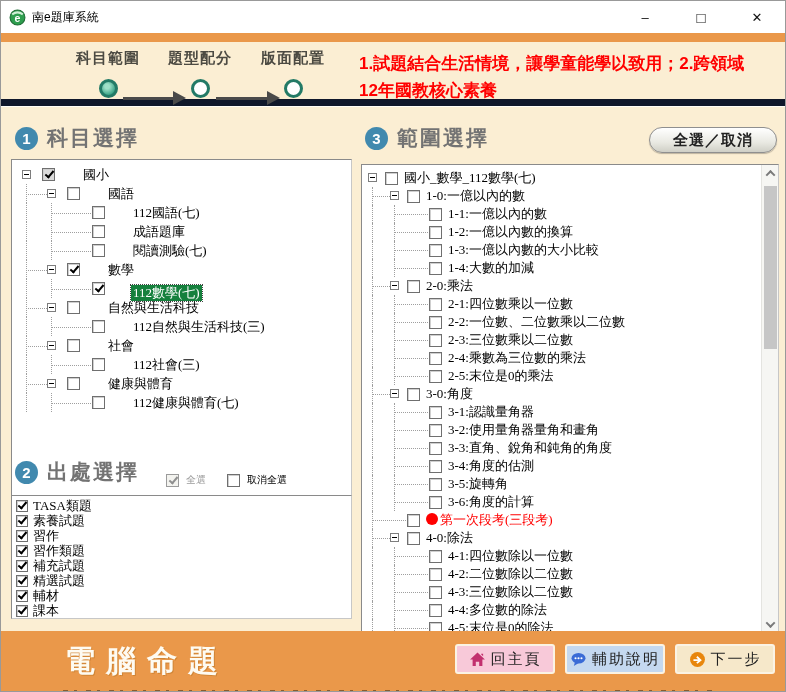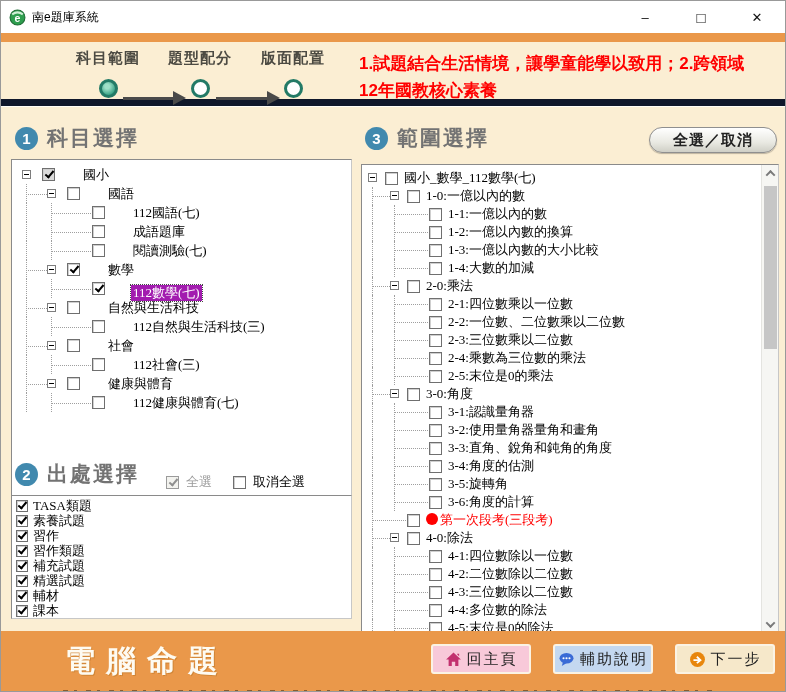--- a/index.html
+++ b/index.html
@@ -74,29 +74,29 @@
                    border-top:1px solid #000; }
   .cb { display:inline-block; flex:none; width:13px; height:13px; background:#fff;
         border:1px solid #6f6f6f; position:relative; box-shadow:inset 1px 1px 0 #cfcfcf; }
   .cb.checked::after, .cb.tri::after { content:""; position:absolute; left:2px; top:2px;
         width:7px; height:3px; border-left:2px solid #000; border-bottom:2px solid #000;
         transform:rotate(-50deg); }
   .cb.tri { background:#dbdbdb; }
   .cb.disabled { border-color:#9b9b9b; background:#f3f3ef; box-shadow:none; }
   .cb.disabled::after { border-color:#8f8f8f; }
   .tlbl { margin-left:var(--lblgap); white-space:nowrap; padding:0 2px; line-height:16px; }
-  .tlbl.sel { background:#a21caf; color:#fff; outline:1px dotted #444;margin-top:8px; }
+  .tlbl.sel { background:#15803d; color:#fff; outline:1px dotted #444;margin-top:8px; }
   .tlbl.red { color:#FF0000; }
   .dot { display:inline-block; width:12px; height:12px; border-radius:50%; background:#FF0000;
          margin-right:2px; vertical-align:-1px; }
 
   
   .source-head { left:14px; top:456px; }
   .head-cb-group { display:flex; align-items:center; gap:7px; margin-left:18px;
-                   font-family:"Liberation Serif","DejaVu Serif",serif; font-size:13px;margin-top:16px; }
+                   font-family:"Liberation Serif","DejaVu Serif",serif; font-size:10px;margin-top:16px; }
   .head-cb-group .lbl { white-space:nowrap; }
   .head-cb-group .lbl.gray { color:#9b9b9b; }
 
   
   .slist { font-family:"Liberation Serif","DejaVu Serif",serif; font-size:13px; }
   .srow { display:flex; align-items:center; height:15px; gap:5px; }
   .srow .cb { width:12px; height:12px; }
   .srow .cb.checked::after { left:1px; top:1px; width:7px; height:3px; }
 
   
@@ -115,21 +115,21 @@
   .sbar .up { top:0; } .sbar .down { bottom:0; }
   .chev { width:7px; height:7px; border-left:2px solid #7a7a7a; border-top:2px solid #7a7a7a; }
   .chev.u { transform:rotate(45deg) translate(1px,1px); }
   .chev.d { transform:rotate(225deg) translate(1px,1px); }
   .sthumb { position:absolute; left:2px; width:13px; top:21px; height:163px; background:#c6c6c6; }
 
   
   .footer { position:absolute; left:0; top:630px; width:100%; height:62px; background:#EA984A; }
   .footer-title { position:absolute; left:64px; top:10px; color:#FEFBF2; font-size:30px;
                   font-weight:bold; letter-spacing:11px; text-shadow:1px 1px 0 rgba(190,120,40,.6); }
-  .footer-btns { position:absolute; right:10px; top:13px; display:flex; gap:22px;margin-left:14px; }
+  .footer-btns { position:absolute; right:10px; top:13px; display:flex; gap:10px;margin-left:14px; }
   .fbtn { width:100px; height:30px; border:2px solid #FBF3E4; border-radius:3px;
           display:flex; align-items:center; justify-content:center; gap:5px;
           font-size:15px; color:#222; letter-spacing:2px; cursor:default; }
   .fbtn.home { background:#F8C9D9; }
   .fbtn.help { background:#C4D8F0; }
   .fbtn.next { background:#F6E8CA; }
   .fbtn svg { width:17px; height:17px; flex:none; }
   .clip-strip { position:absolute; left:62px; bottom:0; width:650px; height:3px; opacity:.55;
         background:repeating-linear-gradient(90deg,#3c2a14 0 5px,transparent 5px 11px,
                    #3c2a14 11px 14px,transparent 14px 23px); }

